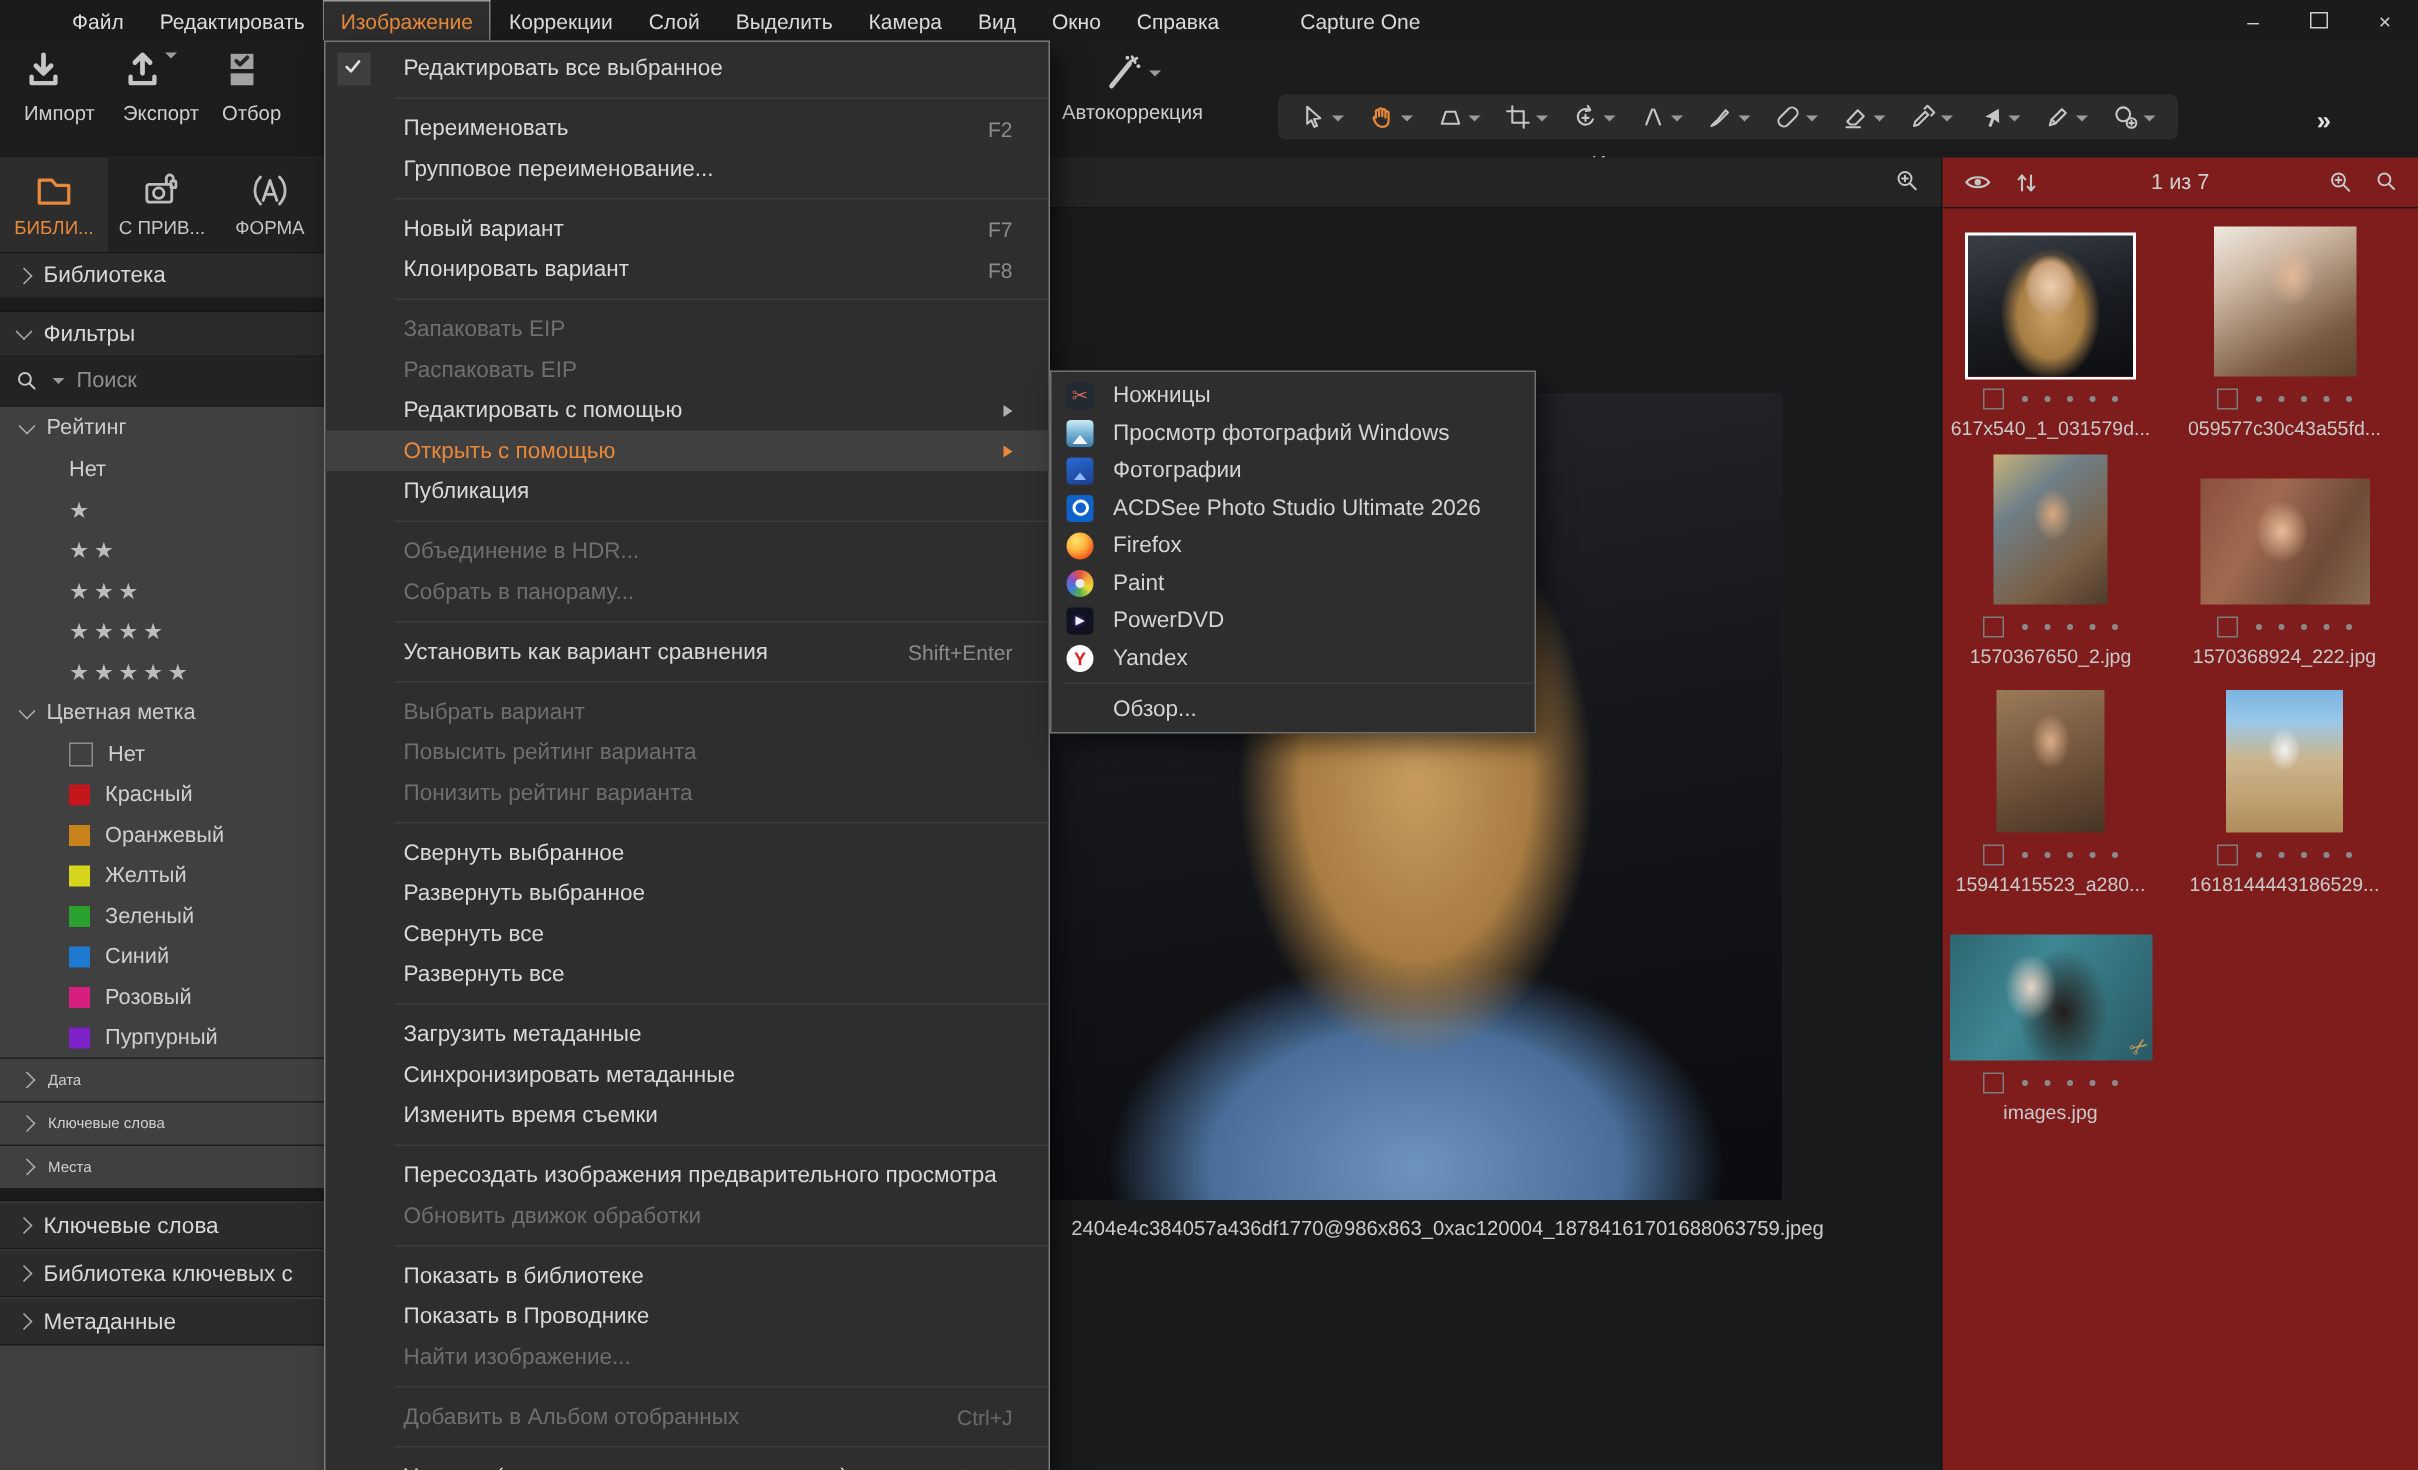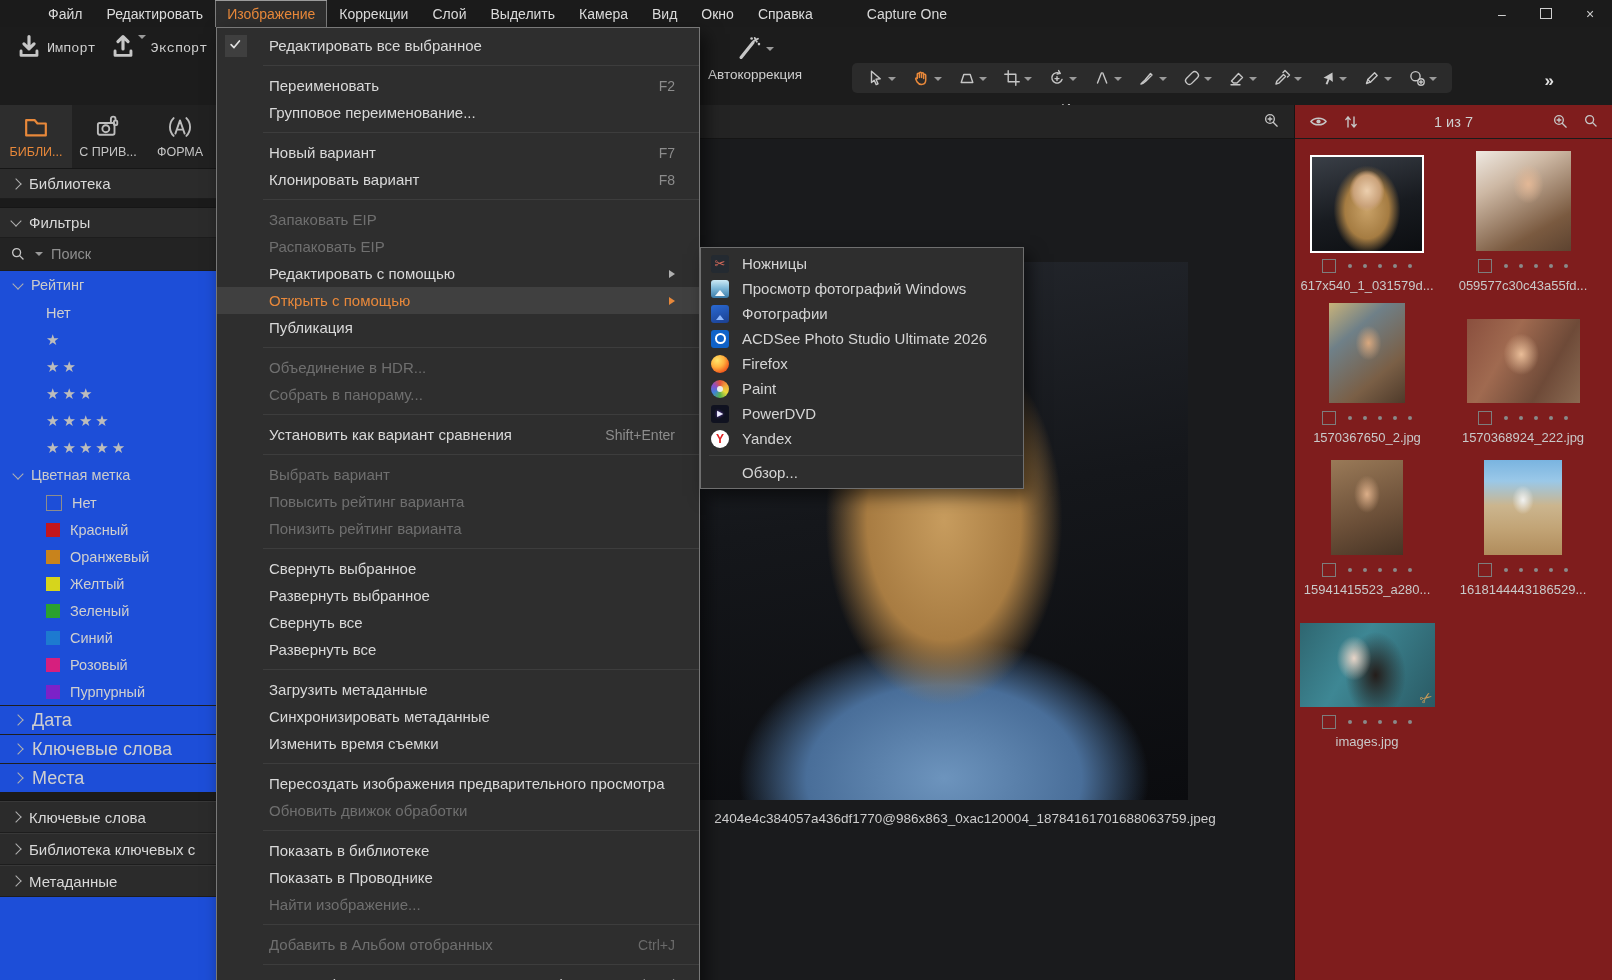--- a/index.html
+++ b/index.html
@@ -14,49 +14,49 @@
   .tmenu{padding:0 12px;display:flex;align-items:center;font-size:14px;color:#dcdcdc;cursor:default;}
   .tmenu.active{background:#2e2e2e;color:#e8883a;box-shadow:inset 0 1px 0 #9b9b9b,inset 1px 0 0 #7d7d7d,inset -1px 0 0 #7d7d7d;}
   #app-title{margin-left:42px;display:flex;align-items:center;font-size:14px;color:#d9d9d9;}
   #win-controls{position:absolute;right:0;top:0;height:27px;display:flex;}
   .wbtn{width:44px;height:27px;display:flex;align-items:center;justify-content:center;color:#cfcfcf;font-size:14px;}
   .wbox{width:10px;height:9px;border:1px solid #cfcfcf;}
 
   
   #toolbar{position:absolute;left:0;top:27px;right:0;height:78px;background:#1c1c1c;border-bottom:1px solid #131313;}
   #tb-left{position:absolute;left:16px;top:6px;display:flex;gap:14px;}
-  .bigbtn{display:flex;flex-direction:row;align-items:center;gap:5px;min-width:52px;font-family:Liberation Mono, monospace;}
+  .bigbtn{display:flex;flex-direction:column;align-items:flex-start;gap:5px;min-width:52px;}
   .bigbtn .lbl{font-size:13.5px;color:#cfcfcf;}
   .bigbtn .irow{display:flex;align-items:flex-start;gap:2px;height:30px;}
   #autocorrect{position:absolute;left:694px;top:6px;display:flex;flex-direction:column;align-items:center;gap:4px;width:122px;}
   #autocorrect .irow{display:flex;align-items:center;gap:4px;height:30px;}
   #cursor-tools{position:absolute;left:852px;top:36px;height:30px;background:#2b2b2b;border-radius:5px;display:flex;align-items:center;padding:0 8px;gap:2px;}
   .ctool{display:flex;align-items:center;gap:3px;padding:0 7px;height:30px;}
   #cursor-label{position:absolute;left:1020px;top:74px;width:220px;text-align:center;font-size:13.5px;color:#cfcfcf;}
   #tb-overflow{position:absolute;right:58px;top:44px;color:#e0e0e0;font-size:17px;font-weight:bold;}
   .chev{width:0;height:0;border-left:4px solid transparent;border-right:4px solid transparent;border-top:4px solid #9a9a9a;margin-top:2px;}
 
   
-  #sidebar{position:absolute;left:0;top:105px;width:216px;bottom:0;background:#1d4ed8;border-right:1px solid #161616;}
+  #sidebar{position:absolute;left:0;top:105px;width:216px;bottom:0;background:#404040;border-right:1px solid #161616;}
   #side-tabs{height:63px;display:flex;background:#212121;border-bottom:1px solid #161616;}
   .stab{width:72px;display:flex;flex-direction:column;align-items:center;justify-content:center;gap:5px;font-size:12.5px;color:#c4c4c4;}
   .stab.active{background:#2d2d2d;color:#e8883a;}
   .side-head{height:29px;background:#2b2b2b;border-bottom:1px solid #1d1d1d;display:flex;align-items:center;gap:9px;padding-left:12px;font-size:15px;color:#d8d8d8;}
   .gapbar{height:8px;background:#1b1b1b;border-bottom:1px solid #161616;}
   .carr{width:7px;height:7px;border-right:1.6px solid #b0b0b0;border-bottom:1.6px solid #b0b0b0;flex:none;}
   .carr.right{transform:rotate(-45deg);}
   .carr.down{transform:rotate(45deg);margin-top:-3px;}
   #search-row{height:32px;display:flex;align-items:center;gap:8px;padding-left:10px;border-bottom:1px solid #1d1d1d;background:#232323;}
   #search-row .ph{color:#8f8f8f;font-size:14.5px;}
   .subhead{height:28px;display:flex;align-items:center;gap:9px;padding-left:14px;font-size:14.5px;color:#cbcbcb;}
   .frow{height:27px;display:flex;align-items:center;gap:10px;padding-left:46px;font-size:14.5px;color:#cfcfcf;}
   .frow .stars{font-size:15px;letter-spacing:3px;color:#bcbcbc;}
   .swatch{width:14px;height:14px;flex:none;}
   .swatch.none{background:transparent;border:1px solid #8d8d8d;}
-  .collrow{height:28px;display:flex;align-items:center;gap:10px;padding-left:14px;font-size:18px;color:#cfcfcf;border-top:1px solid #1f1f1f;}
+  .collrow{height:28px;display:flex;align-items:center;gap:10px;padding-left:14px;font-size:10px;color:#cfcfcf;border-top:1px solid #1f1f1f;}
   .botsec{height:30px;background:#2b2b2b;border-top:1px solid #383838;border-bottom:1px solid #1d1d1d;display:flex;align-items:center;gap:9px;padding-left:12px;font-size:15px;color:#d8d8d8;}
 
   
   #viewer{position:absolute;left:216px;top:105px;width:1078px;bottom:0;background:#1a1b1d;}
   #viewer-strip{height:33px;background:#242424;border-bottom:1px solid #151515;position:relative;}
   #viewer-strip .ic{position:absolute;right:14px;top:7px;}
   #photo{position:absolute;left:484px;top:157px;width:488px;height:538px;
     background:
       radial-gradient(ellipse 70px 95px at 52% 26%, #ecccab 0%, #d3a87e 55%, rgba(0,0,0,0) 74%),
       radial-gradient(ellipse 40px 26px at 52% 38%, #b98860 0%, rgba(0,0,0,0) 80%),

